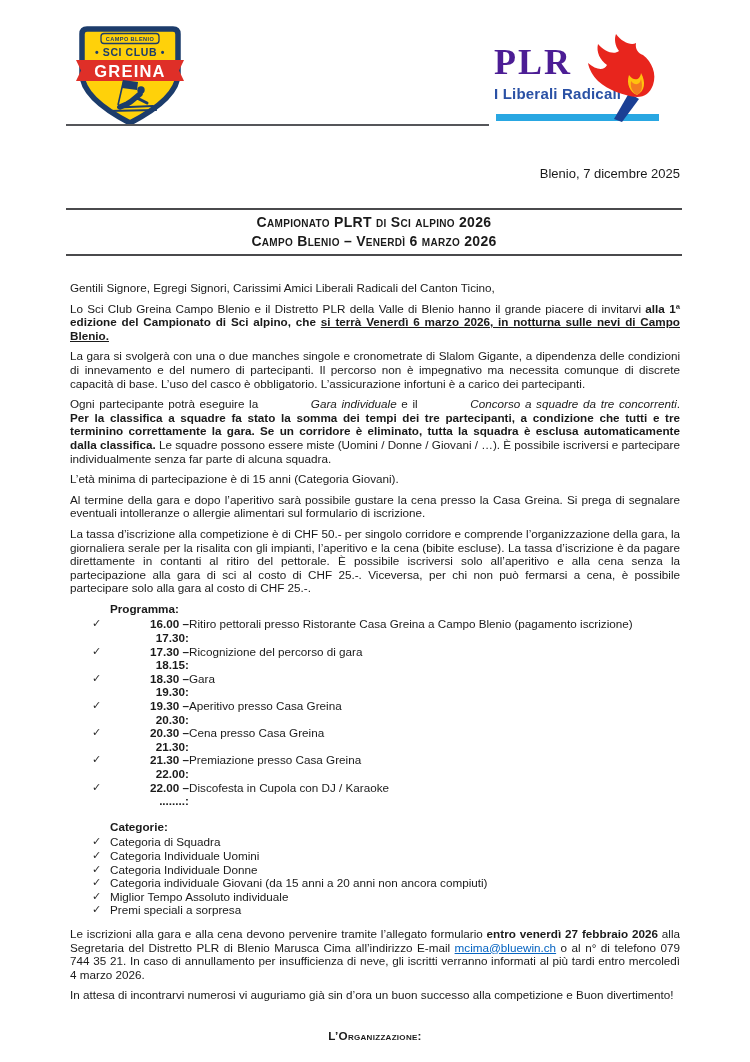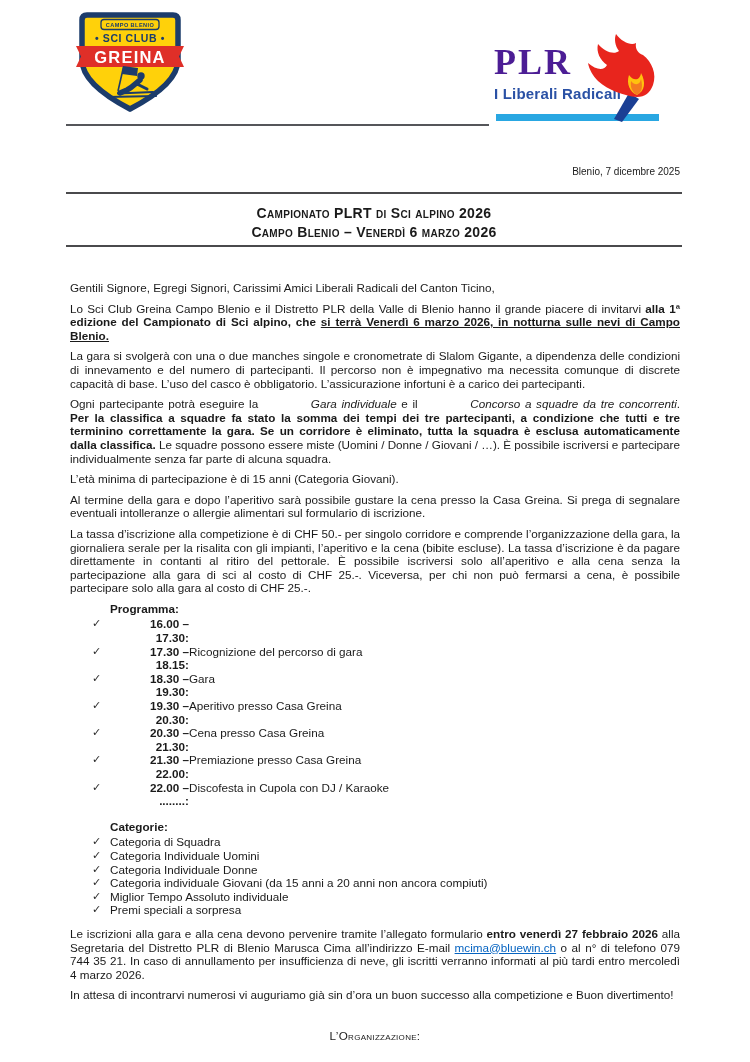--- a/index.html
+++ b/index.html
@@ -1,53 +1,53 @@
 <!DOCTYPE html>
 <html><head>
 <meta charset="utf-8">
 <style>
   html,body { margin:0; padding:0; background:#ffffff; }
   .page {
     position:relative; width:750px; height:1062px; background:#ffffff;
     overflow:hidden; font-family:"Liberation Sans", sans-serif; color:#1a1a1a;
   }
   
-  .greina-logo { position:absolute; left:74px; top:10px; width:112px; height:104px; }
+  .greina-logo { position:absolute; left:74px; top:24px; width:112px; height:104px; }
   .plr-logo { position:absolute; left:494px; top:34px; width:168px; height:90px; }
   .plr-acronym { font-family:"Liberation Serif", serif; font-weight:bold; font-size:36px;
     line-height:40px; margin-top:8px; color:#4c1d95; letter-spacing:2px; }
   .plr-tagline { font-size:15px; font-weight:bold; color:#2A51A5; margin-top:3px; letter-spacing:0.2px; }
   .plr-bar { position:absolute; left:2px; top:80px; width:163px; height:7px; background:#29A7E2; }
   .plr-flame { position:absolute; left:92px; top:0; }
   .header-rule { position:absolute; left:66px; top:124px; width:423px; height:2px; background:#55565A; }
-  .date-line { position:absolute; top:166px; right:70px; font-size:10px; }
+  .date-line { position:absolute; top:166px; right:70px; font-size:13px; }
   
-  .title-box { position:absolute; left:66px; top:192px; width:616px; text-align:center;
-    border-top:2px solid #4A4A4C; border-bottom:2px solid #4A4A4C; padding:10px 0 4px; }
+  .title-box { position:absolute; left:66px; top:208px; width:616px; text-align:center;
+    border-top:2px solid #4A4A4C; border-bottom:2px solid #4A4A4C; padding:3px 0 4px; }
   .title-line { font-variant:small-caps; font-weight:bold; font-size:14px;
     line-height:18.5px; letter-spacing:0.3px; }
   
   .content { position:absolute; left:70px; top:281px; width:610px;
     font-size:11.7px; line-height:13.6px; }
   .para { margin:0 0 7px 0; }
   .just { text-align:justify; }
   .b { font-weight:bold; }
   .u { text-decoration:underline; }
   .i { font-style:italic;margin-left:48px; }
   .link { color:#0563C1; text-decoration:underline; cursor:pointer; }
   .section-heading { font-weight:bold; margin:0 0 2px 0;padding-left:40px; }
   .prog-list { margin:0 0 12px 0; }
   .cat-list { margin:0 0 10px 0; }
   .prog-row, .cat-row { display:flex; padding-left:22px; }
   .check { width:25px; flex:none; font-size:11px; color:#2b2b2b; }
   .cat-row .check { width:18px; }
   .time { width:72px; flex:none; font-weight:bold;text-align:right; }
   .desc { flex:1; }
   .footer { margin-top:27px; text-align:center; }
-  .footer-heading { font-variant:small-caps; font-weight:normal; letter-spacing:0.3px; margin-bottom:24px; }
+  .footer-heading { font-variant:small-caps; font-weight:bold; letter-spacing:0.3px; margin-bottom:24px; }
   .footer-line { font-variant:small-caps; letter-spacing:0.4px; line-height:14px; }
 </style>
 </head>
 <body>
 
 <div class="page">
 
   <div class="greina-logo">
     <svg viewBox="0 0 112 104" width="112" height="104">
       <path d="M13 5 H99 Q104 5 104 10 V50 Q104 74 56 99 Q8 74 8 50 V10 Q8 5 13 5 Z" fill="#FFD10A" stroke="#1C3C6B" stroke-width="5.5"></path>
@@ -103,20 +103,21 @@
 
     <p class="para just">Al termine della gara e dopo l’aperitivo sarà possibile gustare la cena presso la Casa Greina. Si prega di segnalare eventuali intolleranze o allergie alimentari sul formulario di iscrizione.</p>
 
     <p class="para just">La tassa d’iscrizione alla competizione è di CHF 50.- per singolo corridore e comprende l’organizzazione della gara, la giornaliera serale per la risalita con gli impianti, l’aperitivo e la cena (bibite escluse). La tassa d’iscrizione è da pagare direttamente in contanti al ritiro del pettorale. È possibile iscriversi solo all’aperitivo e alla cena senza la partecipazione alla gara di sci al costo di CHF 25.-. Viceversa, per chi non può fermarsi a cena, è possibile partecipare solo alla gara al costo di CHF 25.-.</p>
 
     <div class="section-heading">Programma:</div>
     <div class="prog-list">
       <div class="prog-row">
           <span class="check">✓</span>
           <span class="time">16.00 – 17.30:</span>
+          <span class="desc">Ritiro pettorali presso Ristorante Casa Greina a Campo Blenio (pagamento iscrizione)</span>
         </div>
       <div class="prog-row">
           <span class="check">✓</span>
           <span class="time">17.30 – 18.15:</span>
           <span class="desc">Ricognizione del percorso di gara</span>
         </div>
       <div class="prog-row">
           <span class="check">✓</span>
           <span class="time">18.30 – 19.30:</span>
           <span class="desc">Gara</span>

